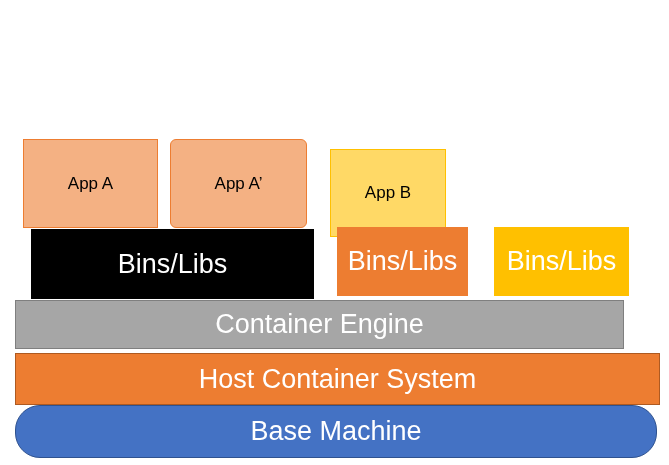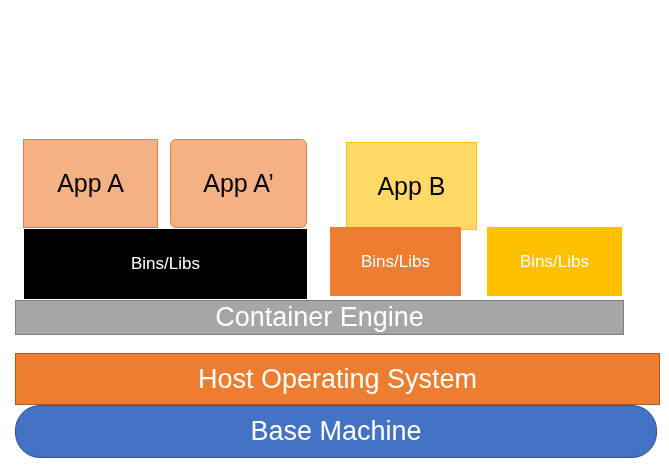--- a/index.html
+++ b/index.html
@@ -23,54 +23,55 @@
     display: flex;
     align-items: center;
     justify-content: center;
     text-align: center;
     line-height: 1.05;
     white-space: nowrap;
   }
 
   
   .app-tile {
-    font-size: 25px;
+    font-size: 17px;
     color: #000000;
     border-style: solid;
     border-width: 1px;
   }
   .app-a   { left: 23px;  top: 139px; width: 135px; height: 89px;
              background: #F4B183; border-color: #ED7D31; }
   .app-a2  { left: 170px; top: 139px; width: 137px; height: 89px;
              background: #F4B183; border-color: #ED7D31; border-radius: 6px; }
-  .app-b   { left: 330px; top: 142px; width: 131px; height: 88px;
-             background: #FFD966; border-color: #FFC000; margin-left: 16px; }
+  .app-b   { left: 330px; top: 149px; width: 116px; height: 88px;
+             background: #FFD966; border-color: #FFC000; }
   .app-c   { left: 487px; top: 139px; width: 137px; height: 88px;
              background: #A9D08E; border-color: #548235; }
 
   
   .bins-tile {
-    font-size: 17px;
+    font-size: 27px;
     color: #ffffff;
+    margin-left: 7px;
   }
   .bins-black  { left: 24px;  top: 229px; width: 283px; height: 70px;
                  background: #000000; }
   .bins-orange { left: 330px; top: 227px; width: 131px; height: 69px;
                  background: #ED7D31; }
   .bins-gold   { left: 487px; top: 227px; width: 135px; height: 69px;
                  background: #FFC000; }
 
   
   .layer {
     font-size: 27px;
     color: #ffffff;
     border-style: solid;
     border-width: 1px;
   }
-  .layer-engine { left: 15px; top: 300px; width: 609px; height: 35px;
+  .layer-engine { left: 15px; top: 300px; width: 609px; height: 49px;
                   background: #A6A6A6; border-color: #7F7F7F; }
   .layer-hostos { left: 15px; top: 353px; width: 645px; height: 52px;
                   background: #ED7D31; border-color: #AE5A21; }
   .layer-base   { left: 15px; top: 405px; width: 642px; height: 53px;
                   background: #4472C4; border-color: #2F528F; border-radius: 25px; }
 </style>
 </head>
 <body>
 
 <div id="diagram">
@@ -83,17 +84,17 @@
 
 
   <div class="box bins-tile bins-black">Bins/Libs</div>
 
   <div class="box bins-tile bins-orange">Bins/Libs</div>
 
   <div class="box bins-tile bins-gold">Bins/Libs</div>
 
   <div class="box layer layer-engine">Container Engine</div>
 
-  <div class="box layer layer-hostos">Host Operating System</div>
+  <div class="box layer layer-hostos">Host Container System</div>
 
   <div class="box layer layer-base">Base Machine</div>
 
 </div>
 
 </body></html>

